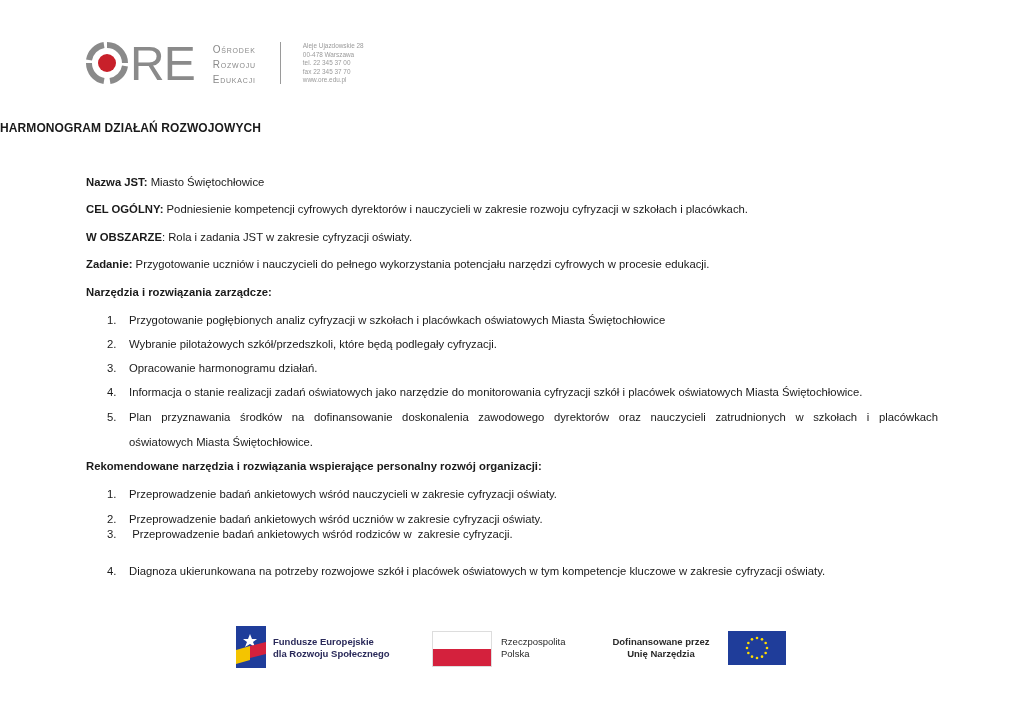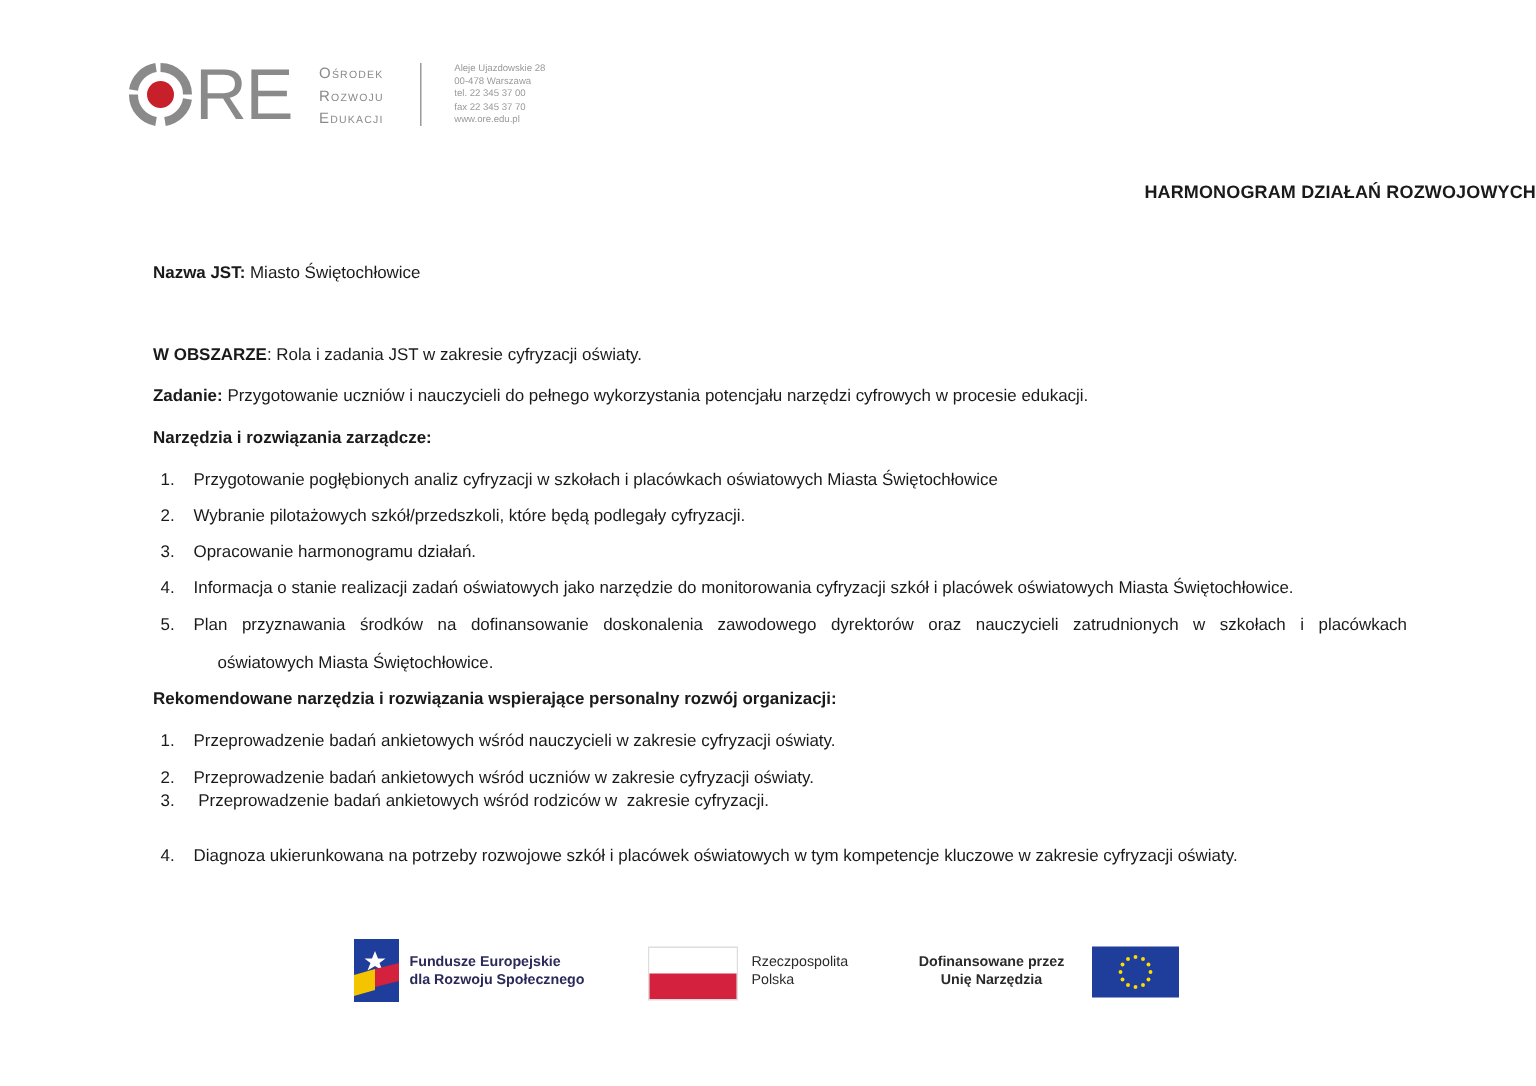--- a/index.html
+++ b/index.html
@@ -8,24 +8,24 @@
     .page { position:absolute; inset:0; }
 
     
     .logo { position:absolute; left:86px; top:42px; height:44px; display:flex; align-items:flex-start; }
     .ore-mark { position:relative; width:42px; height:42px; }
     .ore-letters { font-family:"Liberation Sans", sans-serif; font-size:48px; color:#8a8a8a; letter-spacing:-1px; line-height:44px; margin-left:2px; }
     .org-name { margin-left:18px; font-size:10px; color:#8a8a8a; line-height:15px; font-variant:small-caps; letter-spacing:0.8px; }
     .org-sep { width:1px; height:42px; background:#9a9a9a; margin-left:24px; }
     .org-addr { margin-left:22px; font-size:6.4px; color:#9a9a9a; line-height:8.6px; }
 
-    .title { position:absolute; left:0; right:0; top:121px; text-align:right;
-             font-weight:bold; font-size:12px; letter-spacing:0.1px;padding-left:32px; }
+    .title { position:absolute; left:0; right:0; top:121px; text-align:left;
+             font-weight:bold; font-size:12px; letter-spacing:0.1px; }
 
-    .line { position:absolute; left:86px; font-size:11.3px; white-space:nowrap;margin-left:16px; }
+    .line { position:absolute; left:86px; font-size:11.3px; white-space:nowrap; }
     .line b { font-weight:bold; }
     .ol { position:absolute; left:107px; font-size:11.3px; white-space:nowrap; }
     .ol .num { display:inline-block; width:22px; }
     .justify { position:absolute; left:129px; width:809px; font-size:11.3px; text-align:justify; text-align-last:justify; white-space:normal; }
 
     
     .footer { position:absolute; top:626px; left:0; right:0; height:44px; }
     .fe-logo { position:absolute; left:236px; top:0; width:30px; height:42px; }
     .fe-text { position:absolute; left:273px; top:10px; font-size:9.5px; font-weight:bold; color:#2a2a5a; line-height:12px; }
     .pl-flag { position:absolute; left:432px; top:5px; width:58px; height:34px; border:1px solid #ddd; }
@@ -62,20 +62,21 @@
       <div>00-478 Warszawa</div>
       <div>tel. 22 345 37 00</div>
       <div>fax 22 345 37 70</div>
       <div>www.ore.edu.pl</div>
     </div>
   </div>
 
   <div class="title">HARMONOGRAM DZIAŁAŃ ROZWOJOWYCH</div>
 
   <div class="line" style="top:176px"><b>Nazwa JST:</b><span> Miasto Świętochłowice</span></div>
+  <div class="line" style="top:203px"><b>CEL OGÓLNY:</b><span> Podniesienie kompetencji cyfrowych dyrektorów i nauczycieli w zakresie rozwoju cyfryzacji w szkołach i placówkach.</span></div>
   <div class="line" style="top:258px"><b>Zadanie:</b><span> Przygotowanie uczniów i nauczycieli do pełnego wykorzystania potencjału narzędzi cyfrowych w procesie edukacji.</span></div>
   <div class="line" style="top:231px"><b>W OBSZARZE</b><span>: Rola i zadania JST w zakresie cyfryzacji oświaty.</span></div>
 
   <div class="line" style="top:286px"><b>Narzędzia i rozwiązania zarządcze:</b></div>
 
   <div class="ol" style="top:314px"><span class="num">1.</span><span>Przygotowanie pogłębionych analiz cyfryzacji w szkołach i placówkach oświatowych Miasta Świętochłowice</span></div>
   <div class="ol" style="top:338px"><span class="num">2.</span><span>Wybranie pilotażowych szkół/przedszkoli, które będą podlegały cyfryzacji.</span></div>
   <div class="ol" style="top:362px"><span class="num">3.</span><span>Opracowanie harmonogramu działań.</span></div>
   <div class="ol" style="top:386px"><span class="num">4.</span><span>Informacja o stanie realizacji zadań oświatowych jako narzędzie do monitorowania cyfryzacji szkół i placówek oświatowych Miasta Świętochłowice.</span></div>
   <div class="ol" style="top:411px"><span class="num">5.</span></div>

